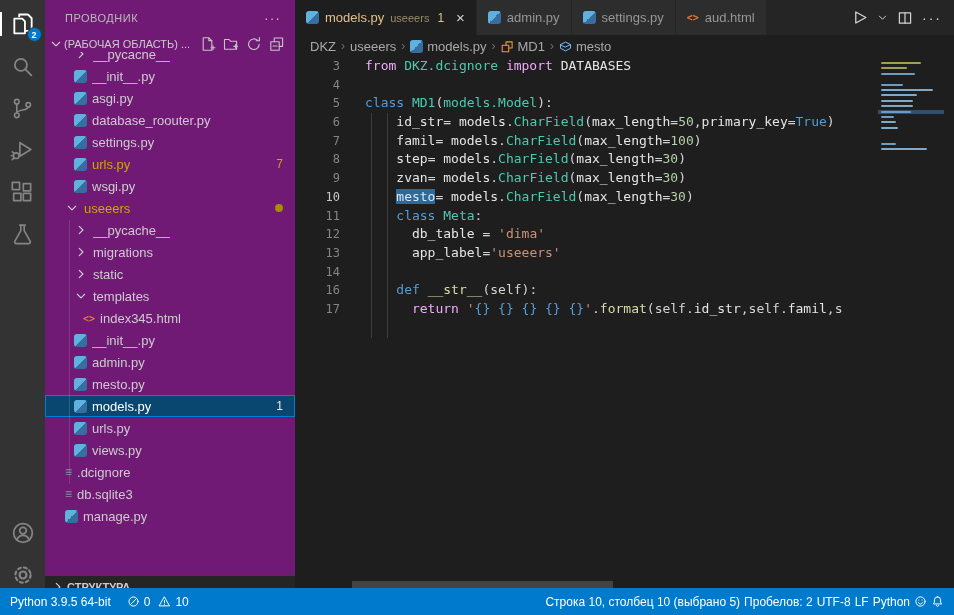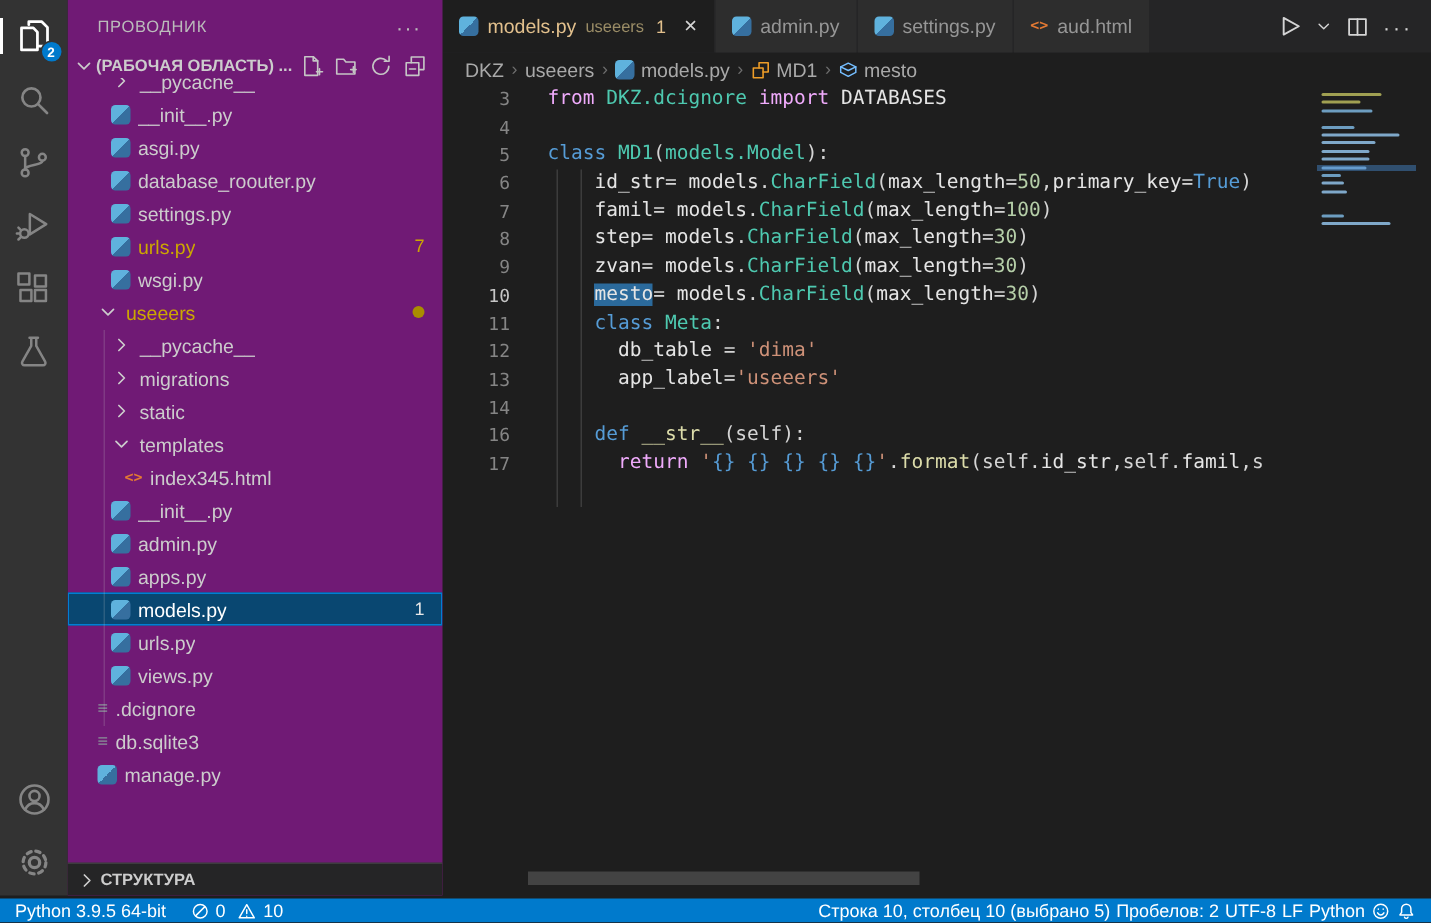--- a/index.html
+++ b/index.html
@@ -12,21 +12,21 @@
 .ab-item{width:28px;height:28px;display:flex;align-items:center;justify-content:center;position:relative}
 .ab-item.active:before{content:"";position:absolute;left:-9px;top:2px;bottom:2px;width:2px;background:#fff}
 .ab-spacer{flex:1}
 .ab-badge{position:absolute;right:-5px;bottom:-4px;background:#007acc;color:#fff;font-size:9px;font-weight:bold;width:15px;height:15px;border-radius:50%;display:flex;align-items:center;justify-content:center;border:1px solid #333}
 
 
 .sidebar{position:absolute;left:45px;top:0;width:250px;bottom:18px;background:#701a75;overflow:hidden;z-index:4}
 .sb-title{height:35px;display:flex;align-items:center;padding:0 14px 0 20px;font-size:11px;color:#bbbbbb;letter-spacing:.5px}
 .sb-title .grow{flex:1}
 .sb-more{color:#bbb;font-size:14px;letter-spacing:1px;cursor:pointer}
-.section-row{height:17px;display:flex;align-items:center;padding:0 10px 0 4px;font-size:11px;font-weight:bold;color:#cccccc}
+.section-row{height:17px;display:flex;align-items:center;padding:0 10px 0 4px;font-size:11px;font-weight:normal;color:#cccccc}
 .section-label{margin-left:1px;white-space:nowrap;overflow:hidden}
 .section-actions{margin-left:auto;display:flex;gap:7px;align-items:center}
 .tree{position:absolute;top:52px;left:0;right:0;height:508px;overflow:hidden}
 .row{height:22px;display:flex;align-items:center;font-size:13px;color:#cccccc;position:relative;padding-right:12px}
 .row.lv1{padding-left:20px}.row.lv2{padding-left:29px}.row.lv3{padding-left:38px}
 .row .label{margin-left:5px;white-space:nowrap;overflow:hidden}
 .row.warn .label{color:#cca700}
 .row.selected{background:#094771;outline:1px solid #007fd4;outline-offset:-1px}
 .row.selected .label{color:#ffffff}
 .badge{margin-left:auto;font-size:12px;color:#e8e8e8}
@@ -60,21 +60,21 @@
 .tk-kw{color:#569cd6}.tk-mg{color:#f0abfc}.tk-cl{color:#4ec9b0}.tk-va{color:#e5e5e5}
 .tk-st{color:#ce9178}.tk-nu{color:#b5cea8}.tk-fn{color:#dcdcaa}.tk-pl{color:#d4d4d4}
 .tk-va.sel,.sel{background:#2b6a9c}
 .guide{position:absolute;width:1px;background:#3c3c3c}
 .minimap{position:absolute;top:62px;right:10px;width:66px;height:220px}
 .mm-row{height:2px;margin:0 0 3.4px 3px;border-radius:1px}
 .mm-sel{position:absolute;left:0;right:0;height:4px;background:rgba(70,140,210,.45)}
 .hscroll{position:absolute;left:57px;top:581px;width:261px;height:9px;background:#434343}
 
 
-.statusbar{position:absolute;left:0;right:0;bottom:0;height:16px;background:#007acc;color:#fff;display:flex;align-items:center;font-size:12px;line-height:1;padding:0 10px;z-index:10}
+.statusbar{position:absolute;left:0;right:0;bottom:0;height:27px;background:#007acc;color:#fff;display:flex;align-items:center;font-size:12px;line-height:1;padding:0 10px;z-index:10}
 .sb-left{display:flex;gap:16px;align-items:center}
 .sb-right{margin-left:auto;display:flex;gap:4px;align-items:center}
 .sb-item{display:flex;align-items:center;gap:4px;white-space:nowrap;cursor:pointer}
 svg{display:block}
 </style>
 </head>
 <body>
 
 <div class="window">
 
@@ -260,21 +260,21 @@
         <div class="row lv2">
           <span class="py-icon"></span>
           <span class="label">__init__.py</span>
         </div>
         <div class="row lv2">
           <span class="py-icon"></span>
           <span class="label">admin.py</span>
         </div>
         <div class="row lv2">
           <span class="py-icon"></span>
-          <span class="label">apps.py</span>
+          <span class="label">mesto.py</span>
         </div>
         <div class="row lv2 selected">
           <span class="py-icon"></span>
           <span class="label">models.py</span>
           <span class="badge">1</span>
         </div>
         <div class="row lv2">
           <span class="py-icon"></span>
           <span class="label">urls.py</span>
         </div>

